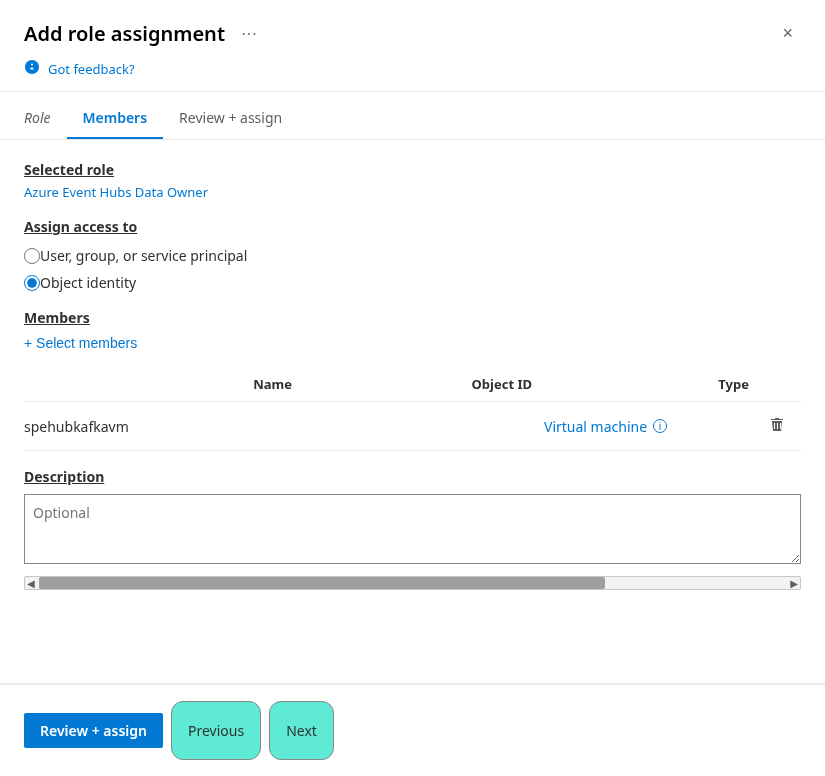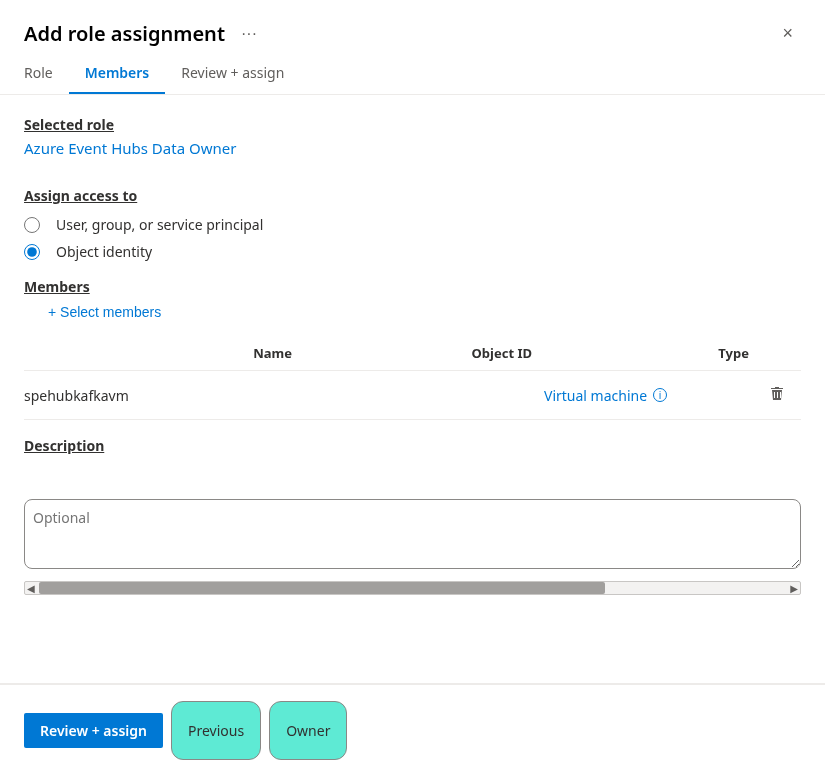--- a/index.html
+++ b/index.html
@@ -73,58 +73,58 @@
     }
     .tab {
       padding: 12px 16px 10px 16px;
       cursor: pointer;
       font-size: 14px;
       color: #605e5c;
       border-bottom: 2px solid transparent;
       text-decoration: none;
       display: inline-block;
     }
-    .tab:first-child { padding-left: 0; }
+    .tab:first-child { padding-left: 0; font-style: italic; }
     .tab.active {
       color: #0078d4;
       border-bottom: 2px solid #0078d4;
       font-weight: 600;
     }
     .content {
       padding: 20px 24px;
       flex: 1;
       overflow-y: auto;
     }
     .section-label {
       font-weight: 700;
       font-size: 14px;
       color: #323130;
       margin-bottom: 4px;
       text-decoration: underline;
     }
     .section-value {
       color: #0078d4;
-      font-size: 15px;
-      margin-bottom: 28px;
+      font-size: 13px;
+      margin-bottom: 16px;
     }
     .assign-access-section {
       margin-bottom: 16px;
     }
     .assign-access-section .section-label {
       margin-bottom: 10px;
     }
     .radio-group {
       display: flex;
       flex-direction: column;
       gap: 8px;
     }
     .radio-item {
       display: flex;
       align-items: center;
-      gap: 16px;
+      gap: 0;
       cursor: pointer;
     }
     .radio-item input[type="radio"] {
       width: 16px;
       height: 16px;
       accent-color: #0078d4;
       cursor: pointer;
     }
     .radio-label {
       font-size: 14px;
@@ -139,21 +139,20 @@
     .select-members-btn {
       background: none;
       border: none;
       color: #0078d4;
       cursor: pointer;
       font-size: 14px;
       padding: 0;
       display: flex;
       align-items: center;
       gap: 4px;
-      margin-left: 24px;
     }
     .members-table {
       width: 100%;
       margin-top: 16px;
       border-collapse: collapse;
     }
     .members-table th {
       text-align: right;
       font-weight: 700;
       font-size: 13px;
@@ -205,28 +204,27 @@
     .description-section {
       margin-top: 8px;
     }
     .description-section .section-label {
       margin-bottom: 8px;
     }
     .description-textarea {
       width: 100%;
       height: 70px;
       border: 1px solid #8a8886;
-      border-radius: 8px;
+      border-radius: 0;
       padding: 8px;
       font-family: inherit;
       font-size: 14px;
       color: #a19f9d;
       resize: vertical;
       outline: none;
-      margin-top: 36px;
     }
     .scrollbar-area {
       height: 14px;
       background: #f3f2f1;
       border: 1px solid #c8c6c4;
       border-radius: 2px;
       margin-top: 8px;
       position: relative;
       overflow: hidden;
     }
@@ -293,20 +291,28 @@
 <div class="dialog">
 
   <div class="dialog-header">
     <div style="display:flex; align-items:center; gap:10px;">
       <h1 class="dialog-title">Add role assignment</h1>
       <button class="ellipsis-btn">···</button>
     </div>
     <button class="close-btn">×</button>
   </div>
 
+  <div class="feedback-bar">
+    <span class="feedback-icon">
+      <svg width="16" height="16" viewBox="0 0 16 16" fill="none">
+        <path d="M8 1C4.134 1 1 4.134 1 8s3.134 7 7 7 7-3.134 7-7-3.134-7-7-7zm0 3.5a1 1 0 110 2 1 1 0 010-2zm1.5 6h-3v-1h1V9.5H6.5v-1h2.5V10H10v1z" fill="#0078d4"></path>
+      </svg>
+    </span>
+    <span>Got feedback?</span>
+  </div>
 
   <div class="tabs">
     <a class="tab">Role</a>
     <a class="tab active">Members</a>
     <a class="tab">Review + assign</a>
   </div>
 
   <div class="content">
 
     <div class="section">
@@ -377,15 +383,15 @@
     </div>
 
   </div>
 
   <div style="flex:1;"></div>
 
   <div class="divider"></div>
   <div class="footer">
     <button class="btn-primary">Review + assign</button>
     <button class="btn-secondary">Previous</button>
-    <button class="btn-secondary">Owner</button>
+    <button class="btn-secondary">Next</button>
   </div>
 </div>
 
 </body></html>

